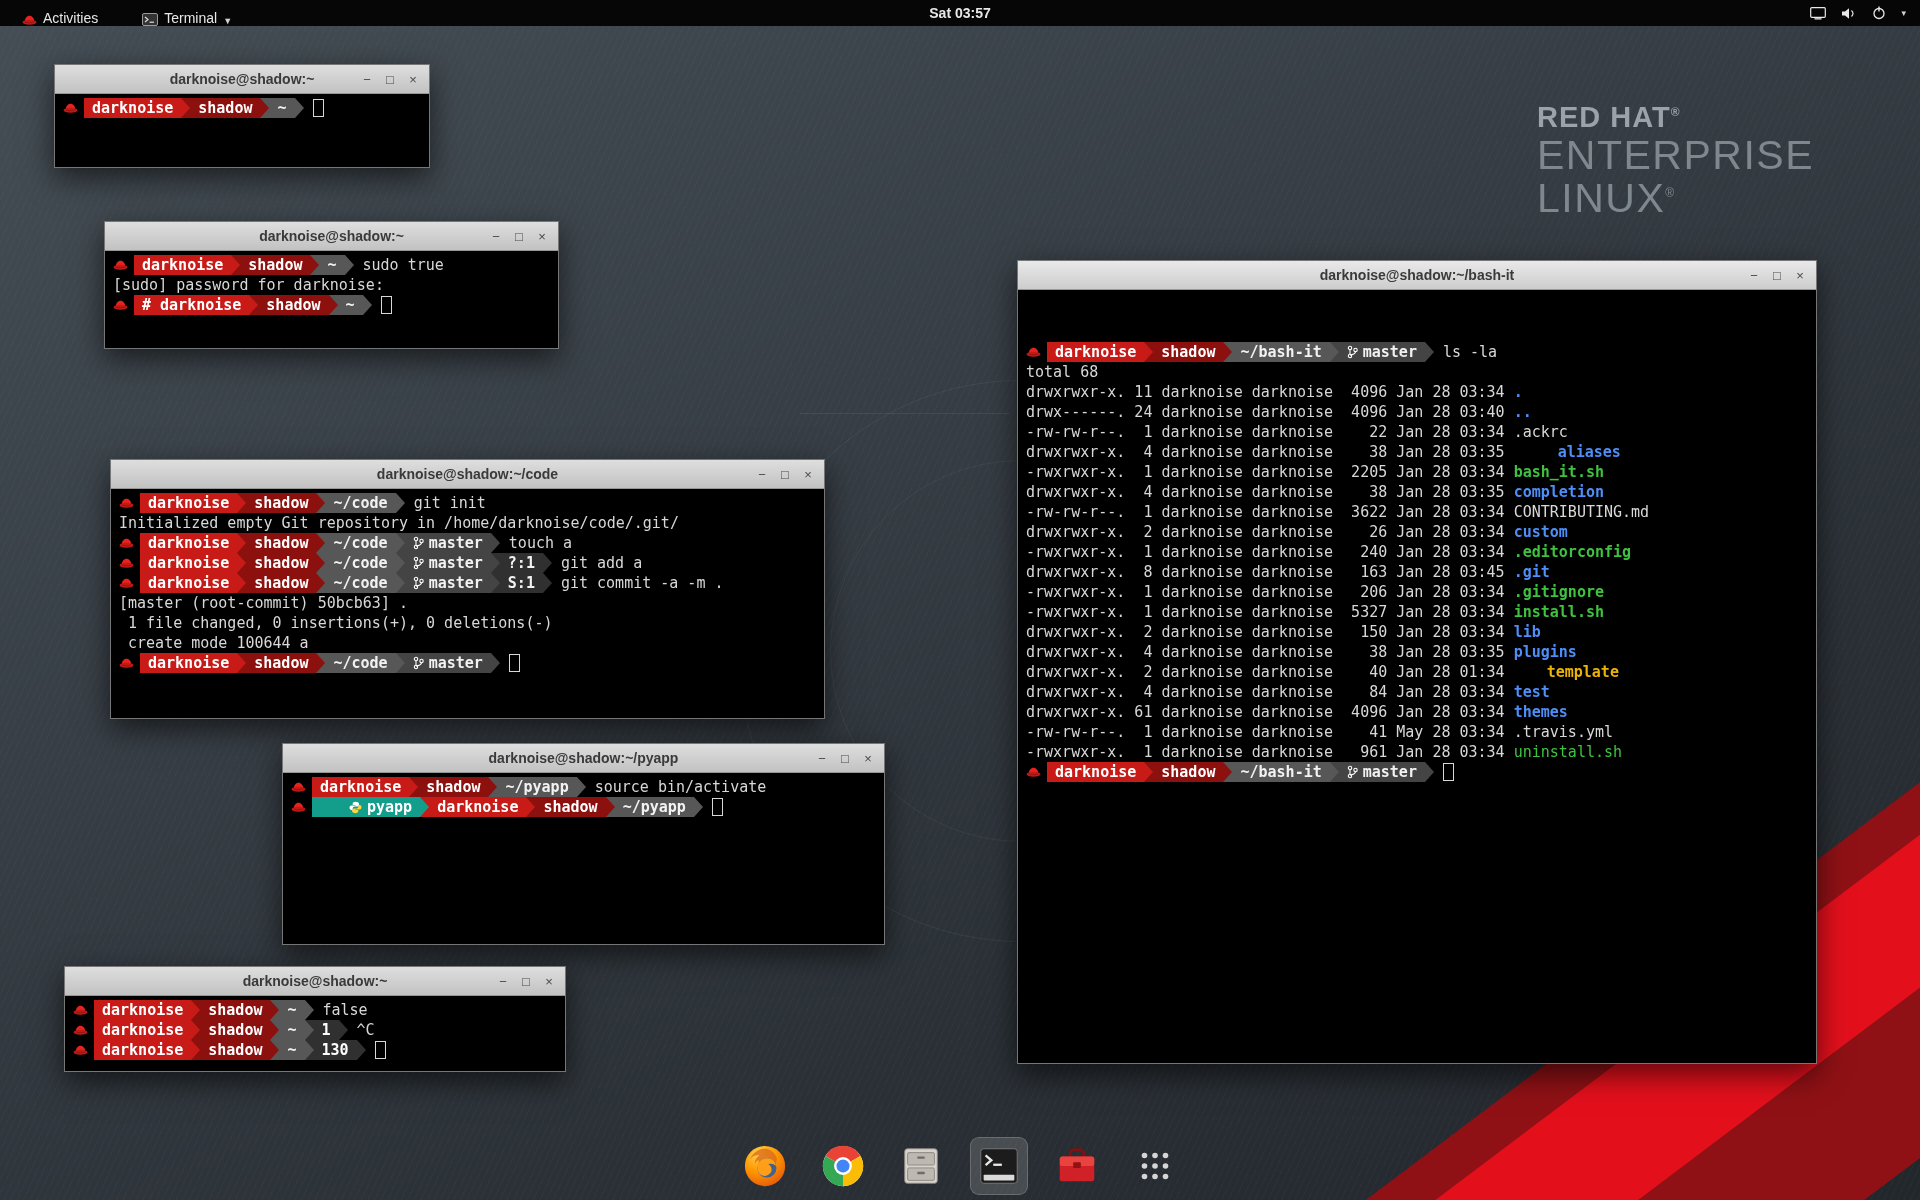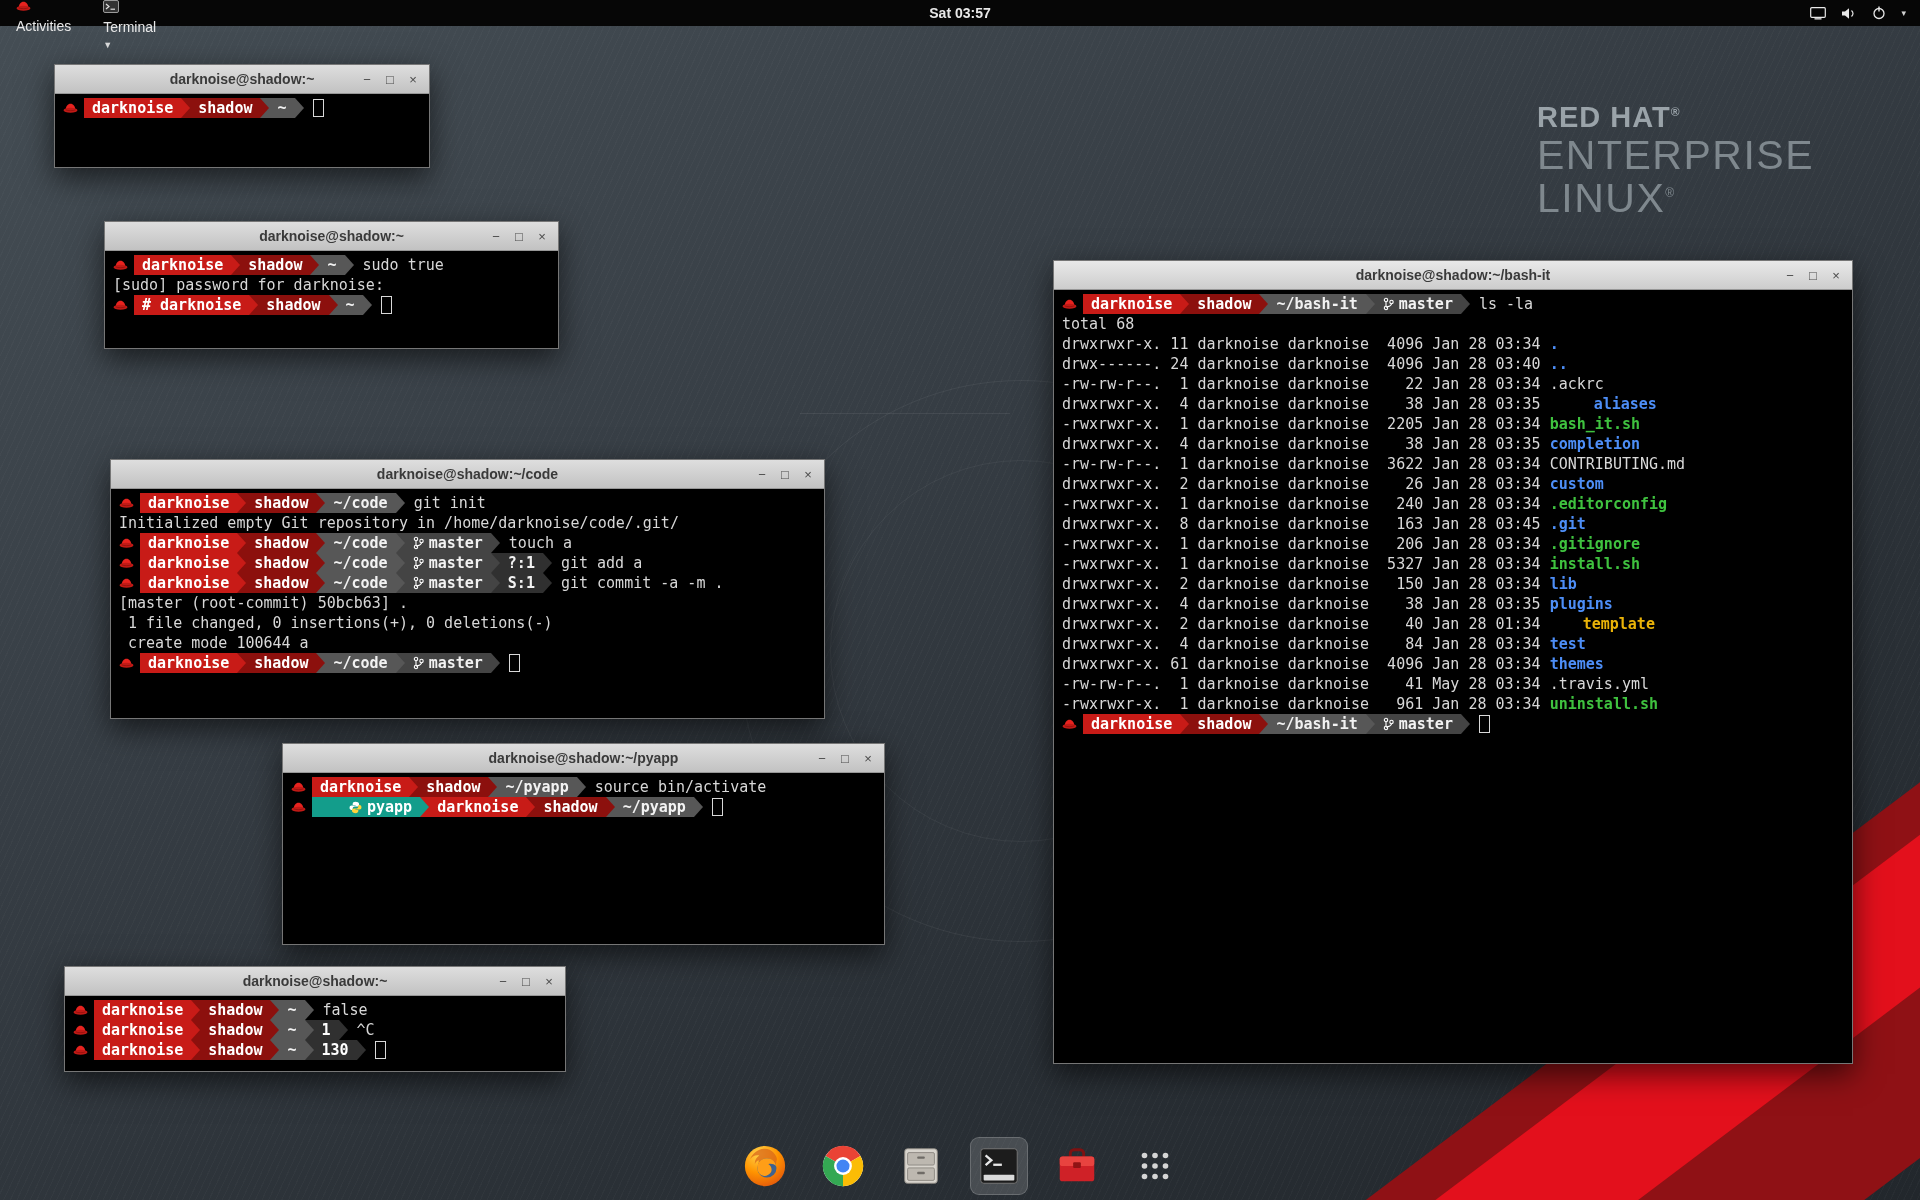--- a/index.html
+++ b/index.html
@@ -5,21 +5,21 @@
   html,body{margin:0;padding:0;width:1920px;height:1200px;overflow:hidden;
     font-family:"Liberation Sans",sans-serif;}
   body{position:relative;
     background:linear-gradient(155deg,#454e55 0%,#363d44 40%,#2a3036 70%,#22272c 100%);}
   body::before{content:"";position:absolute;inset:0;pointer-events:none;
     background:repeating-linear-gradient(115deg,rgba(255,255,255,0.022) 0 1px,transparent 1px 6px);}
 
   
   .topbar{position:absolute;top:0;left:0;right:0;height:26px;background:#060606;color:#e8e8e8;
     display:flex;align-items:center;font-size:14px;z-index:100;}
-  .tb-item{display:flex;align-items:flex-start;gap:6px;height:100%;padding:0 16px;cursor:default;flex-direction:column;}
+  .tb-item{display:flex;align-items:flex-end;gap:6px;height:100%;padding:0 22px;cursor:default;}
   .tb-chev{font-size:9px;line-height:1;opacity:.9;}
   .topbar-clock{position:absolute;left:50%;transform:translateX(-50%);font-weight:bold;}
   .topbar-right{margin-left:auto;display:flex;align-items:center;gap:15px;padding-right:14px;height:100%;}
   .status-icon{display:flex;align-items:center;}
   .status-icon svg{display:block;}
 
   
   .branding{position:absolute;left:1537px;top:102px;z-index:1;user-select:none;}
   .brand-rh{font-size:29px;font-weight:bold;letter-spacing:1px;color:#9aa3a9;line-height:1.1;}
   .brand-big{font-size:41px;font-weight:normal;letter-spacing:1.5px;color:#7f888e;line-height:1.06;}
@@ -283,21 +283,21 @@
               <ellipse cx="7" cy="7.6" rx="6.5" ry="2.4" fill="#c21a16"></ellipse>
               <path d="M2.6 7.2c1.2 1.1 7.6 1.1 8.8 0" fill="none" stroke="#8c0f0c" stroke-width="0.7"></path>
             </svg></span><span class="pseg" style="background: rgb(200, 27, 23); color: rgb(255, 255, 255);"><span>darknoise</span></span><span class="parrow" style="border-left-color: rgb(200, 27, 23); background: rgb(140, 16, 13);"></span><span class="pseg" style="background: rgb(140, 16, 13); color: rgb(255, 255, 255);"><span>shadow</span></span><span class="parrow" style="border-left-color: rgb(140, 16, 13); background: rgb(87, 87, 87);"></span><span class="pseg" style="background: rgb(87, 87, 87); color: rgb(242, 242, 242);"><span>~</span></span><span class="parrow" style="border-left-color: rgb(87, 87, 87); background: rgb(48, 48, 48);"></span><span class="pseg" style="background: rgb(48, 48, 48); color: rgb(255, 255, 255);"><span>1</span></span><span class="parrow" style="border-left-color: rgb(48, 48, 48); background: transparent;"></span><span class="pcmd">^C</span></div>
         <div class="term-line"><span class="hat"><svg width="15" height="12" viewBox="0 0 14 11">
               <path d="M2.6 7.2C2.6 4 4.5 1.6 7 1.6s4.4 2.4 4.4 5.6" fill="#e8231f"></path>
               <ellipse cx="7" cy="7.6" rx="6.5" ry="2.4" fill="#c21a16"></ellipse>
               <path d="M2.6 7.2c1.2 1.1 7.6 1.1 8.8 0" fill="none" stroke="#8c0f0c" stroke-width="0.7"></path>
             </svg></span><span class="pseg" style="background: rgb(200, 27, 23); color: rgb(255, 255, 255);"><span>darknoise</span></span><span class="parrow" style="border-left-color: rgb(200, 27, 23); background: rgb(140, 16, 13);"></span><span class="pseg" style="background: rgb(140, 16, 13); color: rgb(255, 255, 255);"><span>shadow</span></span><span class="parrow" style="border-left-color: rgb(140, 16, 13); background: rgb(87, 87, 87);"></span><span class="pseg" style="background: rgb(87, 87, 87); color: rgb(242, 242, 242);"><span>~</span></span><span class="parrow" style="border-left-color: rgb(87, 87, 87); background: rgb(48, 48, 48);"></span><span class="pseg" style="background: rgb(48, 48, 48); color: rgb(255, 255, 255);"><span>130</span></span><span class="parrow" style="border-left-color: rgb(48, 48, 48); background: transparent;"></span><span class="pcursor"></span></div>
       </div>
     </div>
-    <div class="window focused" style="left: 1053px; top: 260px; width: 798px; height: 802px;">
+    <div class="window focused" style="left: 1017px; top: 260px; width: 798px; height: 802px; gap: 48px;">
       <div class="titlebar">
         <div class="title">darknoise@shadow:~/bash-it</div>
         <div class="controls">
           <span class="ctrl">−</span>
           <span class="ctrl">□</span>
           <span class="ctrl">×</span>
         </div>
       </div>
       <div class="term-body" style="background: rgb(0, 0, 0); color: rgb(216, 216, 216);">
         <div class="term-line"><span class="hat"><svg width="15" height="12" viewBox="0 0 14 11">
@@ -322,21 +322,21 @@
         <div class="term-line"><span class="term-text">-rwxrwxr-x.  1 darknoise darknoise   240 Jan 28 03:34 </span><span class="term-text" style="color: rgb(63, 194, 63); font-weight: bold;">.editorconfig</span></div>
         <div class="term-line"><span class="term-text">drwxrwxr-x.  8 darknoise darknoise   163 Jan 28 03:45 </span><span class="term-text" style="color: rgb(77, 142, 247); font-weight: bold;">.git</span></div>
         <div class="term-line"><span class="term-text">-rwxrwxr-x.  1 darknoise darknoise   206 Jan 28 03:34 </span><span class="term-text" style="color: rgb(63, 194, 63); font-weight: bold;">.gitignore</span></div>
         <div class="term-line"><span class="term-text">-rwxrwxr-x.  1 darknoise darknoise  5327 Jan 28 03:34 </span><span class="term-text" style="color: rgb(63, 194, 63); font-weight: bold;">install.sh</span></div>
         <div class="term-line"><span class="term-text">drwxrwxr-x.  2 darknoise darknoise   150 Jan 28 03:34 </span><span class="term-text" style="color: rgb(77, 142, 247); font-weight: bold;">lib</span></div>
         <div class="term-line"><span class="term-text">drwxrwxr-x.  4 darknoise darknoise    38 Jan 28 03:35 </span><span class="term-text" style="color: rgb(77, 142, 247); font-weight: bold;">plugins</span></div>
         <div class="term-line"><span class="term-text">drwxrwxr-x.  2 darknoise darknoise    40 Jan 28 01:34 </span><span class="term-text" style="color: #eab308; font-weight: bold; margin-left: 33px;">template</span></div>
         <div class="term-line"><span class="term-text">drwxrwxr-x.  4 darknoise darknoise    84 Jan 28 03:34 </span><span class="term-text" style="color: rgb(77, 142, 247); font-weight: bold;">test</span></div>
         <div class="term-line"><span class="term-text">drwxrwxr-x. 61 darknoise darknoise  4096 Jan 28 03:34 </span><span class="term-text" style="color: rgb(77, 142, 247); font-weight: bold;">themes</span></div>
         <div class="term-line"><span class="term-text">-rw-rw-r--.  1 darknoise darknoise    41 May 28 03:34 </span><span class="term-text" style="color: rgb(216, 216, 216); font-weight: normal;">.travis.yml</span></div>
-        <div class="term-line"><span class="term-text">-rwxrwxr-x.  1 darknoise darknoise   961 Jan 28 03:34 </span><span class="term-text" style="color: rgb(63, 194, 63); font-weight: bold;">uninstall.sh</span></div>
+        <div class="term-line"><span class="term-text">-rwxrwxr-x.  1 darknoise darknoise   961 Jan 28 03:34 </span><span class="term-text" style="color: rgb(63, 194, 63); font-weight: normal;">uninstall.sh</span></div>
         <div class="term-line"><span class="hat"><svg width="15" height="12" viewBox="0 0 14 11">
               <path d="M2.6 7.2C2.6 4 4.5 1.6 7 1.6s4.4 2.4 4.4 5.6" fill="#e8231f"></path>
               <ellipse cx="7" cy="7.6" rx="6.5" ry="2.4" fill="#c21a16"></ellipse>
               <path d="M2.6 7.2c1.2 1.1 7.6 1.1 8.8 0" fill="none" stroke="#8c0f0c" stroke-width="0.7"></path>
             </svg></span><span class="pseg" style="background: rgb(200, 27, 23); color: rgb(255, 255, 255);"><span>darknoise</span></span><span class="parrow" style="border-left-color: rgb(200, 27, 23); background: rgb(140, 16, 13);"></span><span class="pseg" style="background: rgb(140, 16, 13); color: rgb(255, 255, 255);"><span>shadow</span></span><span class="parrow" style="border-left-color: rgb(140, 16, 13); background: rgb(87, 87, 87);"></span><span class="pseg" style="background: rgb(87, 87, 87); color: rgb(242, 242, 242);"><span>~/bash-it</span></span><span class="parrow" style="border-left-color: rgb(87, 87, 87); background: rgb(68, 68, 68);"></span><span class="pseg" style="background: rgb(68, 68, 68); color: rgb(242, 242, 242);"><span class="seg-icon"><svg width="11" height="14" viewBox="0 0 11 14">
                 <circle cx="3" cy="3" r="1.7" fill="none" stroke="#fff" stroke-width="1.1"></circle>
                 <circle cx="3" cy="11" r="1.7" fill="none" stroke="#fff" stroke-width="1.1"></circle>
                 <circle cx="8.5" cy="5" r="1.7" fill="none" stroke="#fff" stroke-width="1.1"></circle>
                 <path d="M3 4.7v4.6M8.5 6.7c0 2.4-2.6 2.6-5.5 3.6" fill="none" stroke="#fff" stroke-width="1.1"></path>
               </svg></span><span>master</span></span><span class="parrow" style="border-left-color: rgb(68, 68, 68); background: transparent;"></span><span class="pcursor"></span></div>

